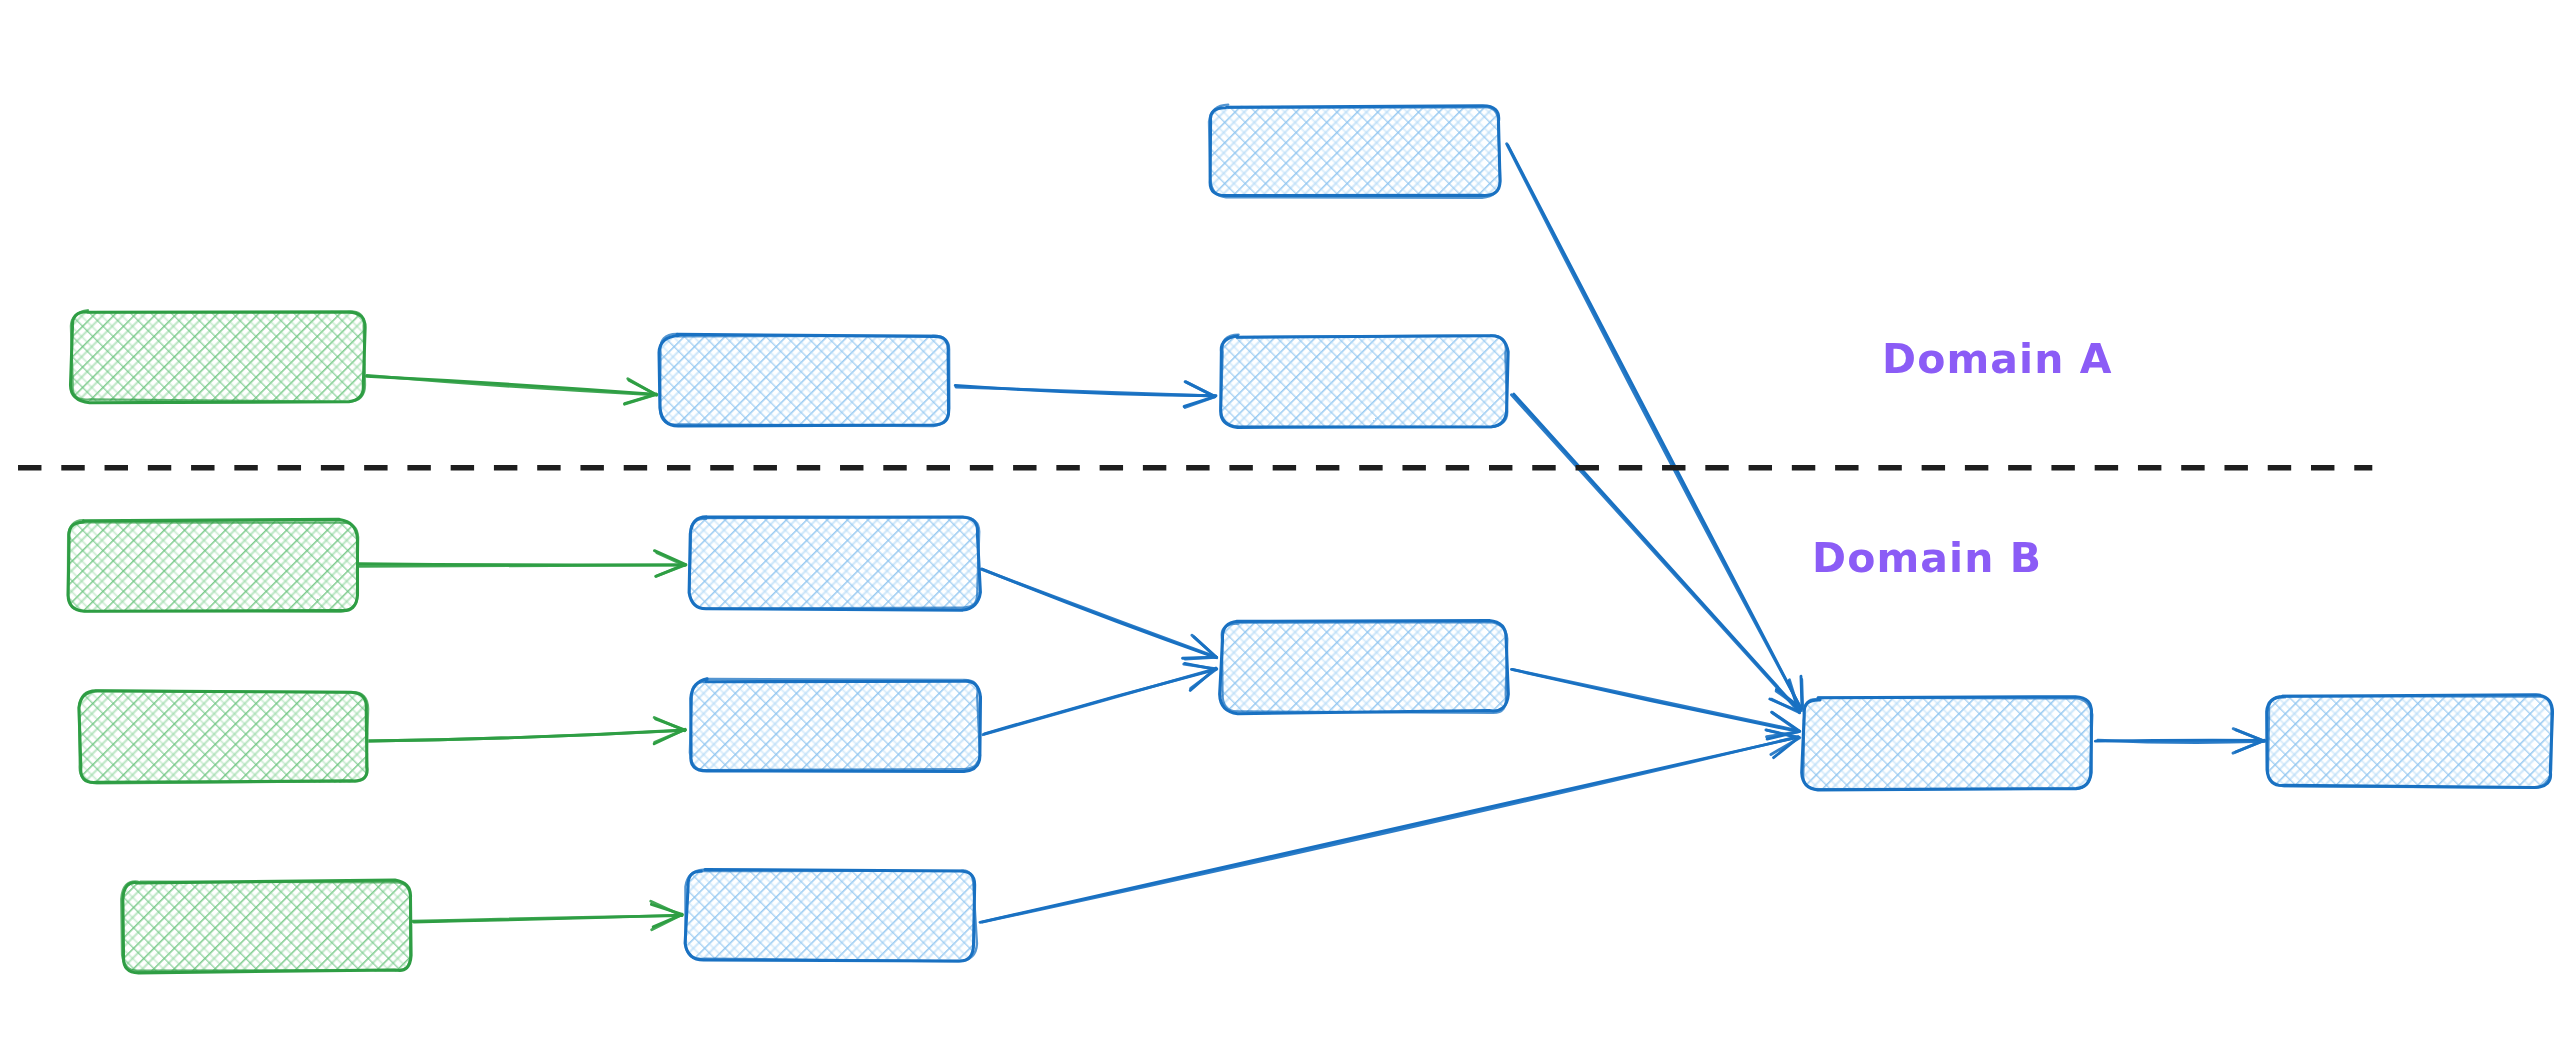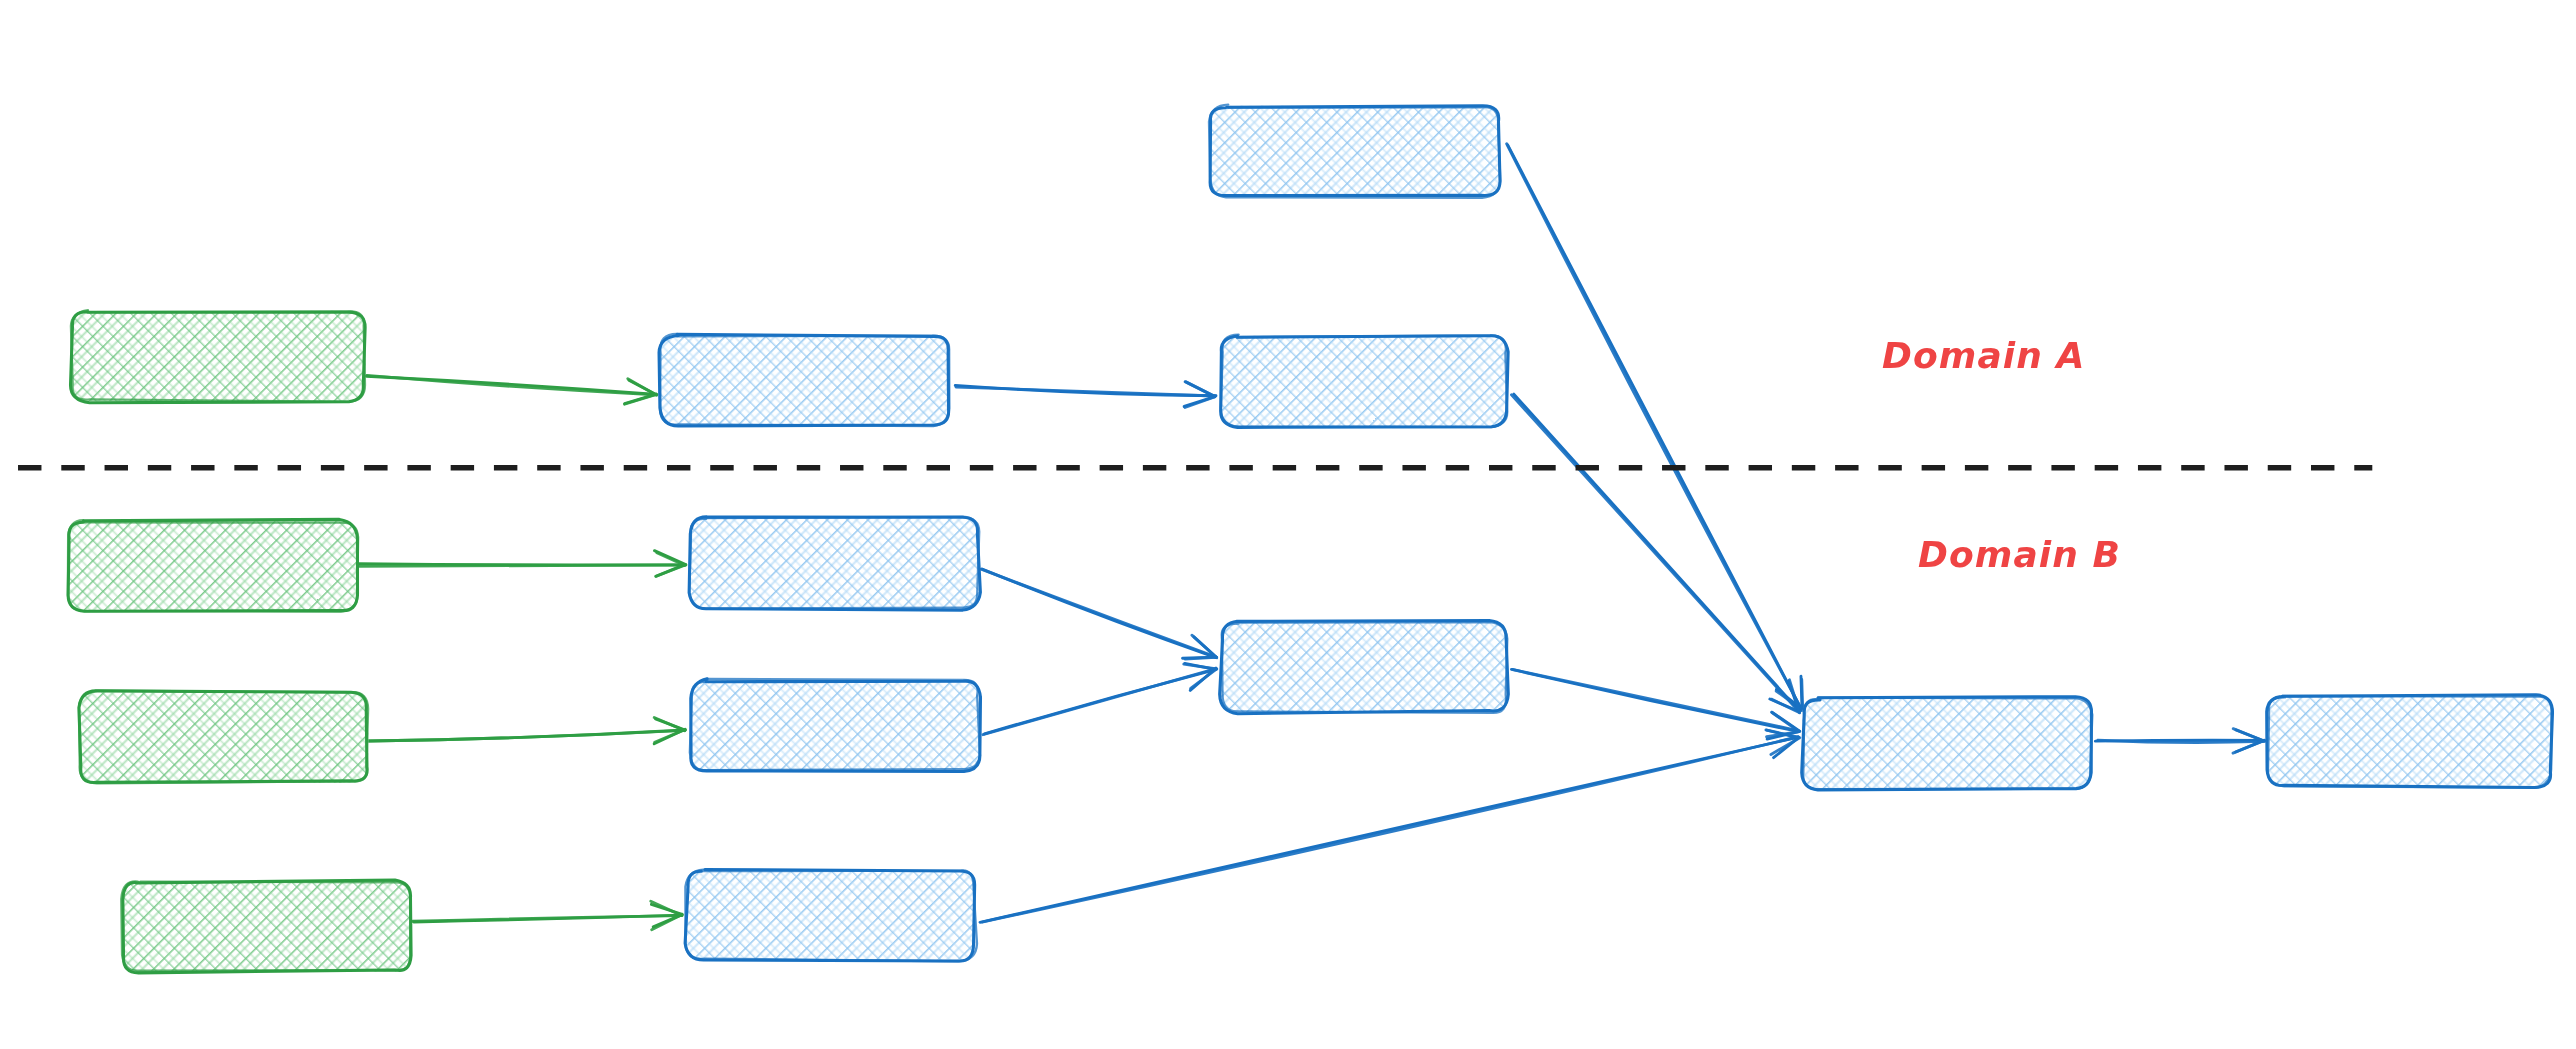--- a/index.html
+++ b/index.html
@@ -21,30 +21,29 @@
   #scene {
     position: absolute;
     inset: 0;
     width: 100%;
     height: 100%;
     display: block;
   }
   .domain-label {
     position: absolute;
     font-family: "DejaVu Sans", sans-serif;
-    font-size: 36px;
-    font-style: italic;
+    font-size: 41px;
     font-weight: 600;
     letter-spacing: 1.1px;
-    color: #ef4444;
+    color: #8b5cf6;
     white-space: nowrap;
     user-select: none;
   }
   #label-domain-a { left: 1882px; top: 335px; }
-  #label-domain-b { left: 1918px; top: 534px; }
+  #label-domain-b { left: 1812px; top: 534px; }
 </style>
 </head>
 <body>
 
 <div id="canvas">
 
   <svg id="scene" viewBox="0 0 2858 1164" preserveAspectRatio="none">
     <defs>
 
       <pattern id="hatch-green" width="16" height="16" patternUnits="userSpaceOnUse" patternTransform="rotate(45)">

